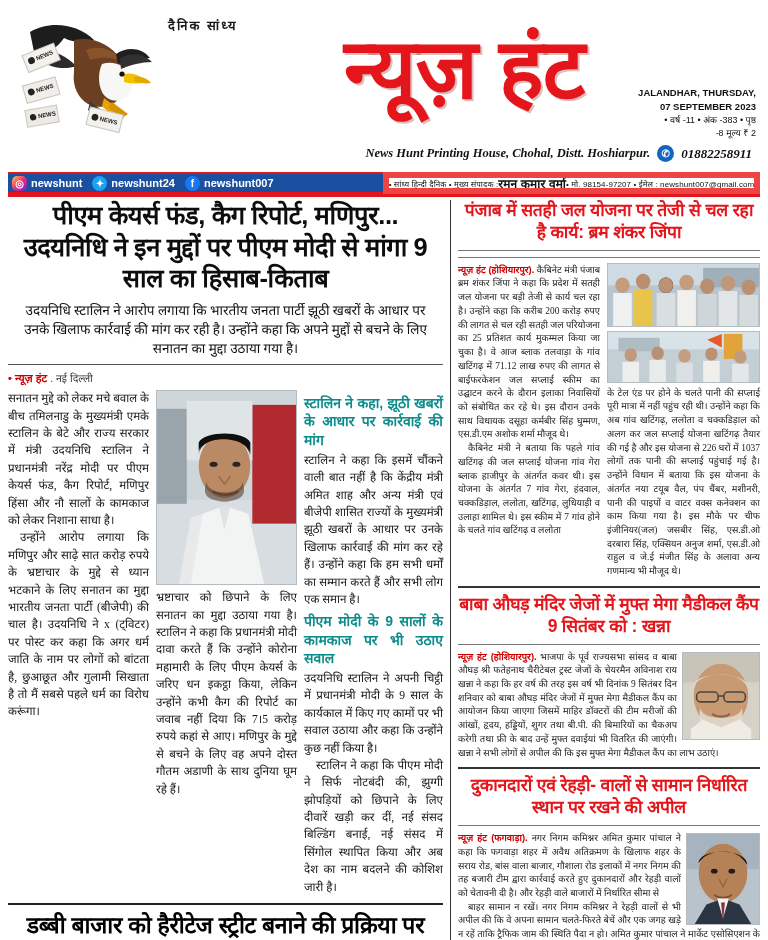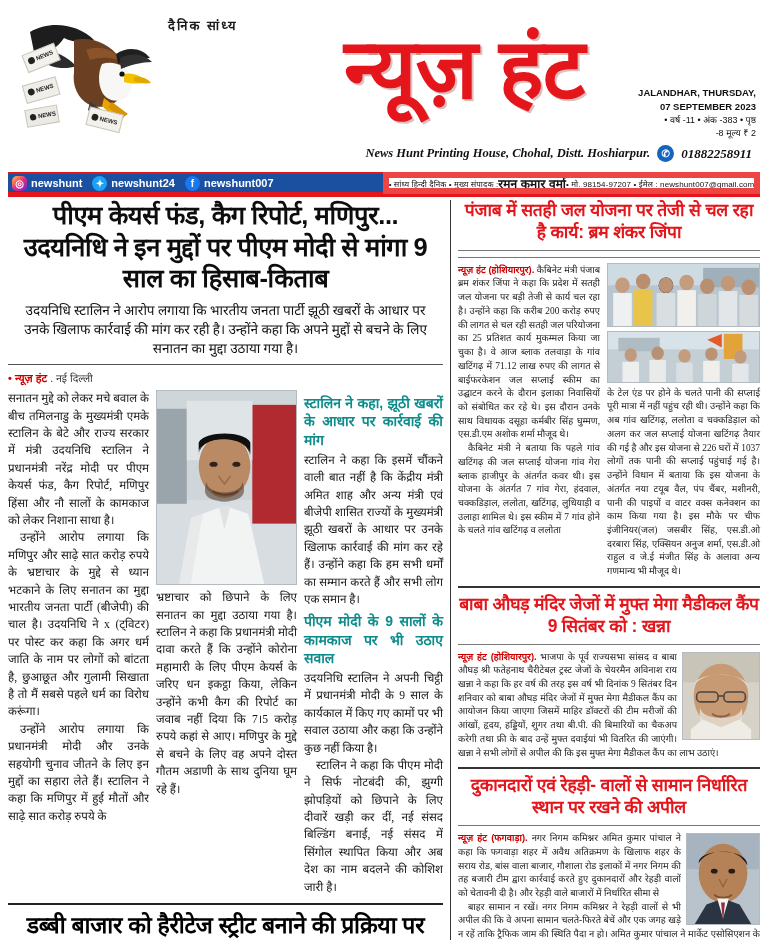--- a/index.html
+++ b/index.html
@@ -270,21 +270,20 @@
 
         <div class="byline">
           <span class="brand">• न्यूज़ हंट</span>
           <span class="place">. नई दिल्ली</span>
         </div>
 
         <div class="cols3">
           <div class="col" style="width:141px;flex:0 0 141px">
             <p class="first">सनातन मुद्दे को लेकर मचे बवाल के बीच तमिलनाडु के मुख्यमंत्री एमके स्टालिन के बेटे और राज्य सरकार में मंत्री उदयनिधि स्टालिन ने प्रधानमंत्री नरेंद्र मोदी पर पीएम केयर्स फंड, कैग रिपोर्ट, मणिपुर हिंसा और नौ सालों के कामकाज को लेकर निशाना साधा है।</p>
             <p>उन्होंने आरोप लगाया कि मणिपुर और साढ़े सात करोड़ रुपये के भ्रष्टाचार के मुद्दे से ध्यान भटकाने के लिए सनातन का मुद्दा भारतीय जनता पार्टी (बीजेपी) की चाल है। उदयनिधि ने x (ट्विटर) पर पोस्ट कर कहा कि अगर धर्म जाति के नाम पर लोगों को बांटता है, छुआछूत और गुलामी सिखाता है तो मैं सबसे पहले धर्म का विरोध करूंगा।</p>
-            <p>उन्होंने आरोप लगाया कि प्रधानमंत्री मोदी और उनके सहयोगी चुनाव जीतने के लिए इन मुद्दों का सहारा लेते हैं। स्टालिन ने कहा कि मणिपुर में हुई मौतों और साढ़े सात करोड़ रुपये के</p>
           </div>
           <div class="col" style="width:141px;flex:0 0 141px">
             <div class="photo" style="height:195px;margin-bottom:4px">
               <svg viewBox="0 0 140 195" preserveAspectRatio="none">
                 <rect width="140" height="195" fill="#d8dde1"></rect>
                 <rect x="0" y="0" width="140" height="110" fill="#cfd6da"></rect>
                 <rect x="96" y="14" width="44" height="120" fill="#b02a2f"></rect>
                 <rect x="0" y="18" width="30" height="96" fill="#9aa4ab"></rect>
                 <rect x="30" y="10" width="66" height="60" fill="#dfe4e7"></rect>
                 <ellipse cx="68" cy="76" rx="26" ry="32" fill="#b98a63"></ellipse>

